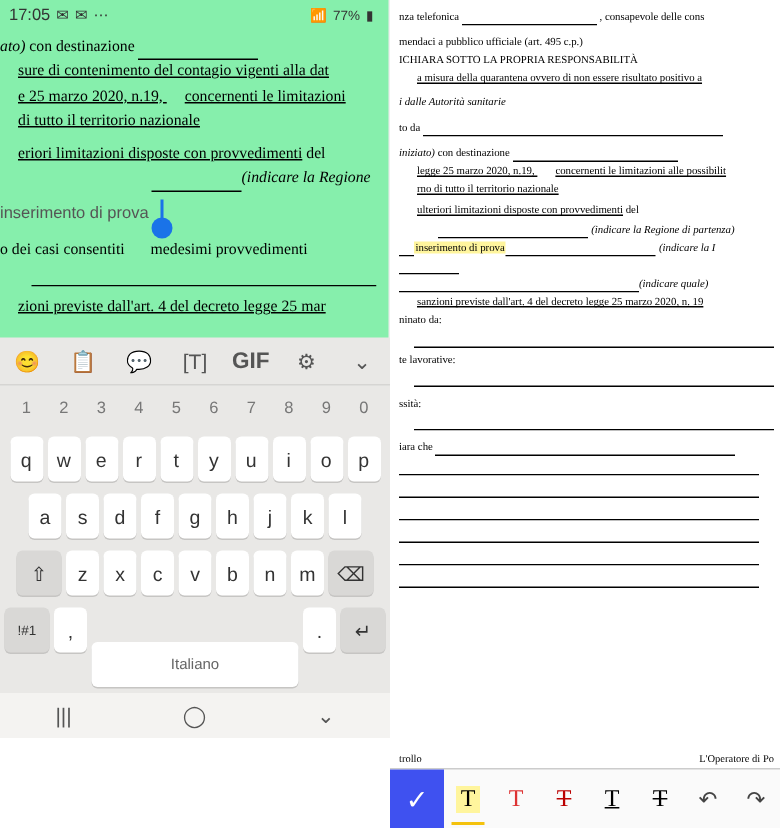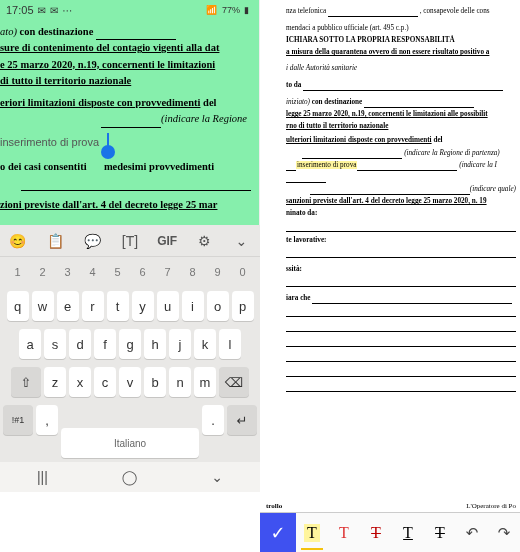--- a/index.html
+++ b/index.html
@@ -11,22 +11,22 @@
   
   .status { height: 20px; display: flex; align-items: center; font-family: Arial, sans-serif; font-size: 11px; color: #333; padding: 0 6px; }
   .status .time { flex: 0 0 auto; }
   .status .ic { margin-left: 4px; font-size: 10px; }
   .status .spacer { flex: 1; }
   .status .sig { margin-right: 4px; font-size: 9px; }
 
   
   .doc { padding: 4px 8px 0 0; font-size: 10.5px; line-height: 1.55; color: #000; height: 268px; overflow: hidden; }
   .doc .line { white-space: nowrap; overflow: hidden; }
-  .u { text-decoration: underline; }
-  .b { font-weight: bold; }
+  .u { text-decoration: underline; padding-left: 12px; }
+  .b { font-weight: normal; }
   .i { font-style: italic; }
   .fill { display: inline-block; border-bottom: 1px solid #000; vertical-align: bottom; }
   .input-line { display: flex; align-items: center; margin: 4px 0; }
   .input-text { font-family: Arial, sans-serif; font-size: 11px; color: #555; padding: 2px 0; }
   .caret-dot { width: 14px; height: 14px; background: #1a73e8; border-radius: 50%; display: inline-block; margin-left: 2px; position: relative; top: 10px; }
   .caret-dot::before { content: ""; position: absolute; left: 6px; top: -12px; width: 2px; height: 13px; background: #1a73e8; }
 
   
   .kbd { position: absolute; bottom: 0; left: 0; width: 260px; background: #e9e8e6; font-family: Arial, sans-serif; }
   .toolbar { height: 32px; display: flex; align-items: center; justify-content: space-around; border-bottom: 1px solid #d6d5d3; }
@@ -35,21 +35,21 @@
   .key { background: #fff; border-radius: 4px; height: 30px; display: flex; align-items: center; justify-content: center; font-size: 13px; color: #333; box-shadow: 0 1px 0 rgba(0,0,0,0.15); }
   .key.num { width: 22px; font-size: 11px; color: #777; background: transparent; box-shadow: none; height: 22px; }
   .key.ch { width: 22px; }
   .key.wide { width: 30px; background: #d9d8d6; }
   .key.space { flex: 1; background: #fff; font-size: 10px; color: #666; margin-top: 23px; }
   .navrow { height: 30px; display: flex; align-items: center; justify-content: space-around; background: #f4f3f1; }
   .nav-item { font-size: 14px; color: #555; }
 
   
   .rdoc { flex: 1; padding: 6px 4px 0 6px; font-size: 7.2px; line-height: 1.55; color: #000; overflow: hidden; }
-  .rdoc .line { white-space: nowrap; overflow: hidden; margin-bottom: 1px; margin-left: 20px; }
+  .rdoc .line { white-space: nowrap; overflow: hidden; margin-bottom: 1px; }
   .rdoc .sec { margin-top: 6px; }
   .hl { background: #fff59d; padding: 0 1px; }
   .rfill { display: inline-block; border-bottom: 0.5px solid #000; vertical-align: bottom; }
 
   
   .rtool { height: 40px; display: flex; align-items: stretch; border-top: 1px solid #ccc; background: #fafafa; font-family: Arial, sans-serif; }
   .rtool .btn { flex: 1; display: flex; align-items: center; justify-content: center; font-size: 16px; font-family: "Times New Roman", serif; }
   .rtool .check { background: #3f51f0; color: #fff; font-size: 18px; flex: 0 0 36px; }
   .rtool .sel { color: #000; position: relative; }
   .rtool .sel::after { content: ""; position: absolute; bottom: 2px; left: 15%; right: 15%; height: 2px; background: #f4c20d; }
@@ -94,21 +94,21 @@
       <div class="line b" style="margin-top:10px">lavorative:</div>
       <div class="line b" style="margin-top:2px">da:</div>
     </div>
 
     <div class="kbd">
       <div class="toolbar">
         <span class="tb-item">😊</span>
         <span class="tb-item">📋</span>
         <span class="tb-item">💬</span>
         <span class="tb-item">[T]</span>
-        <span class="tb-item" style="font-size:12px;font-weight:bold">GIF</span>
+        <span class="tb-item" style="font-size:15px;font-weight:bold">GIF</span>
         <span class="tb-item">⚙</span>
         <span class="tb-item">⌄</span>
       </div>
       <div class="krow">
         <span class="key num">1</span>
         <span class="key num">2</span>
         <span class="key num">3</span>
         <span class="key num">4</span>
         <span class="key num">5</span>
         <span class="key num">6</span>
@@ -174,21 +174,21 @@
       <div class="line b u">a misura della quarantena ovvero di non essere risultato positivo a</div>
       <div class="line i" style="margin-top:4px">i dalle Autorità sanitarie</div>
       <div class="line sec"><span class="b">to da </span><span class="rfill" style="width:200px"></span></div>
       <div class="line sec"><span class="i">iniziato) </span><span class="b">con destinazione </span><span class="rfill" style="width:110px"></span></div>
       <div class="line"><span class="b u">legge 25 marzo 2020, n.19, </span><span class="b u">concernenti le limitazioni alle possibilit</span></div>
       <div class="line b u">rno di tutto il territorio nazionale</div>
       <div class="line" style="margin-top:3px"><span class="b u">ulteriori limitazioni disposte con provvedimenti</span><span class="b"> del</span></div>
       <div class="line i" style="text-align:center"><span class="rfill" style="width:100px"></span> <span>(indicare la Regione di partenza)</span></div>
       <div class="line"><span class="rfill" style="width:10px"></span><span class="hl">inserimento di prova</span><span class="rfill" style="width:100px"></span> <span class="i">(indicare la I</span></div>
       <div class="line"> <span class="rfill" style="width:40px"></span></div>
-      <div class="line i" style="text-align:right"><span class="rfill" style="width:160px"></span><span>(indicare quale)</span></div>
+      <div class="line i" style="text-align:left"><span class="rfill" style="width:160px"></span><span>(indicare quale)</span></div>
       <div class="line"><span class="b u">sanzioni previste dall'art. 4 del decreto legge 25 marzo 2020, n. 19</span></div>
       <div class="line b">ninato da:</div>
       <div class="line" style="text-align:right"><span class="rfill" style="width:240px"></span></div>
       <div class="line b" style="margin-top:3px">te lavorative:</div>
       <div class="line" style="text-align:right"><span class="rfill" style="width:240px"></span></div>
       <div class="line b sec">ssità:</div>
       <div class="line" style="text-align:right"><span class="rfill" style="width:240px"></span></div>
       <div class="line sec"><span class="b">iara che </span><span class="rfill" style="width:200px"></span></div>
       <div class="line"><span class="rfill" style="width:240px"></span></div>
       <div class="line" style="margin-top:4px"><span class="rfill" style="width:240px"></span></div>

